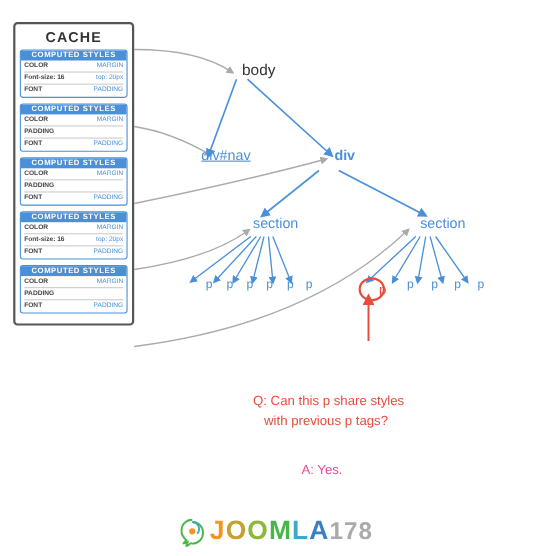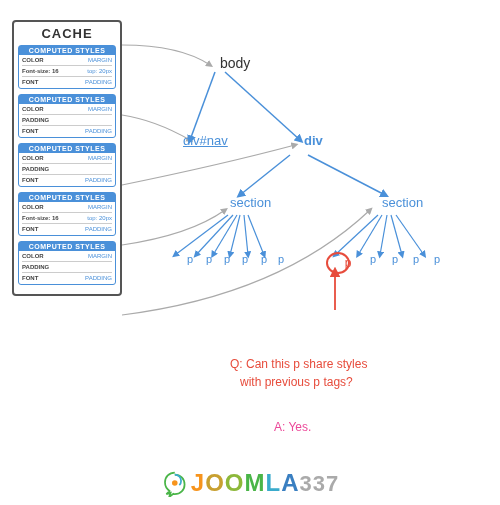--- a/index.html
+++ b/index.html
@@ -313,17 +313,17 @@
   <div class="answer-text">A: Yes.</div>
 
   <div style="position:absolute;bottom:8px;left:50%;transform:translateX(-50%);display:flex;align-items:center;">
 
     <svg class="joomla-icon" viewBox="0 0 40 40">
       <path d="M20 5 C12 5 6 11 6 19 C6 24 8.5 28.5 12.5 31.5 L8 36 L14 34 L12 40 L18 35.5 C18.7 35.8 19.3 36 20 36 C28 36 34 30 34 22 C34 14 28 8 20 8" stroke="#4ab548" stroke-width="2.5" fill="none"></path>
       <path d="M20 8 C25 8 29 12 29 17 C29 19.5 28 21.5 26.5 23" stroke="#3aabcc" stroke-width="2.5" fill="none"></path>
       <circle cx="20" cy="20" r="4" fill="#f7941d"></circle>
     </svg>
     <span style="font-size:24px;font-weight:bold;letter-spacing:1px;">
-      <span class="j-letter">J</span><span class="o-letter">O</span><span class="o2-letter">O</span><span class="m-letter">M</span><span class="l-letter">L</span><span class="a-letter">A</span><span class="num-letters">337</span>
+      <span class="j-letter">J</span><span class="o-letter">O</span><span class="o2-letter">O</span><span class="m-letter">M</span><span class="l-letter">L</span><span class="a-letter">A</span><span class="num-letters">178</span>
     </span>
   </div>
 
 </div>
 
 </body></html>

